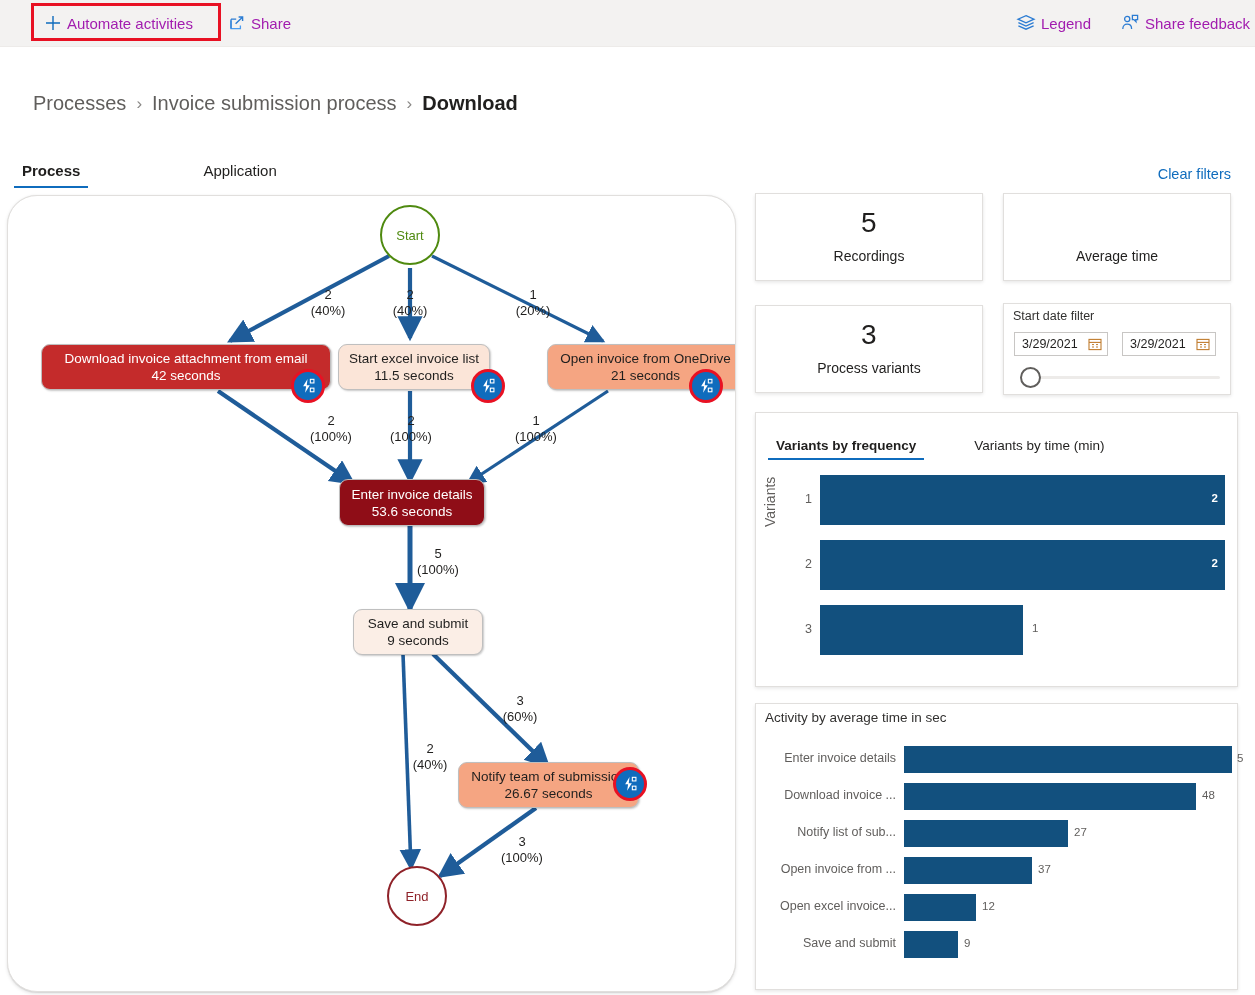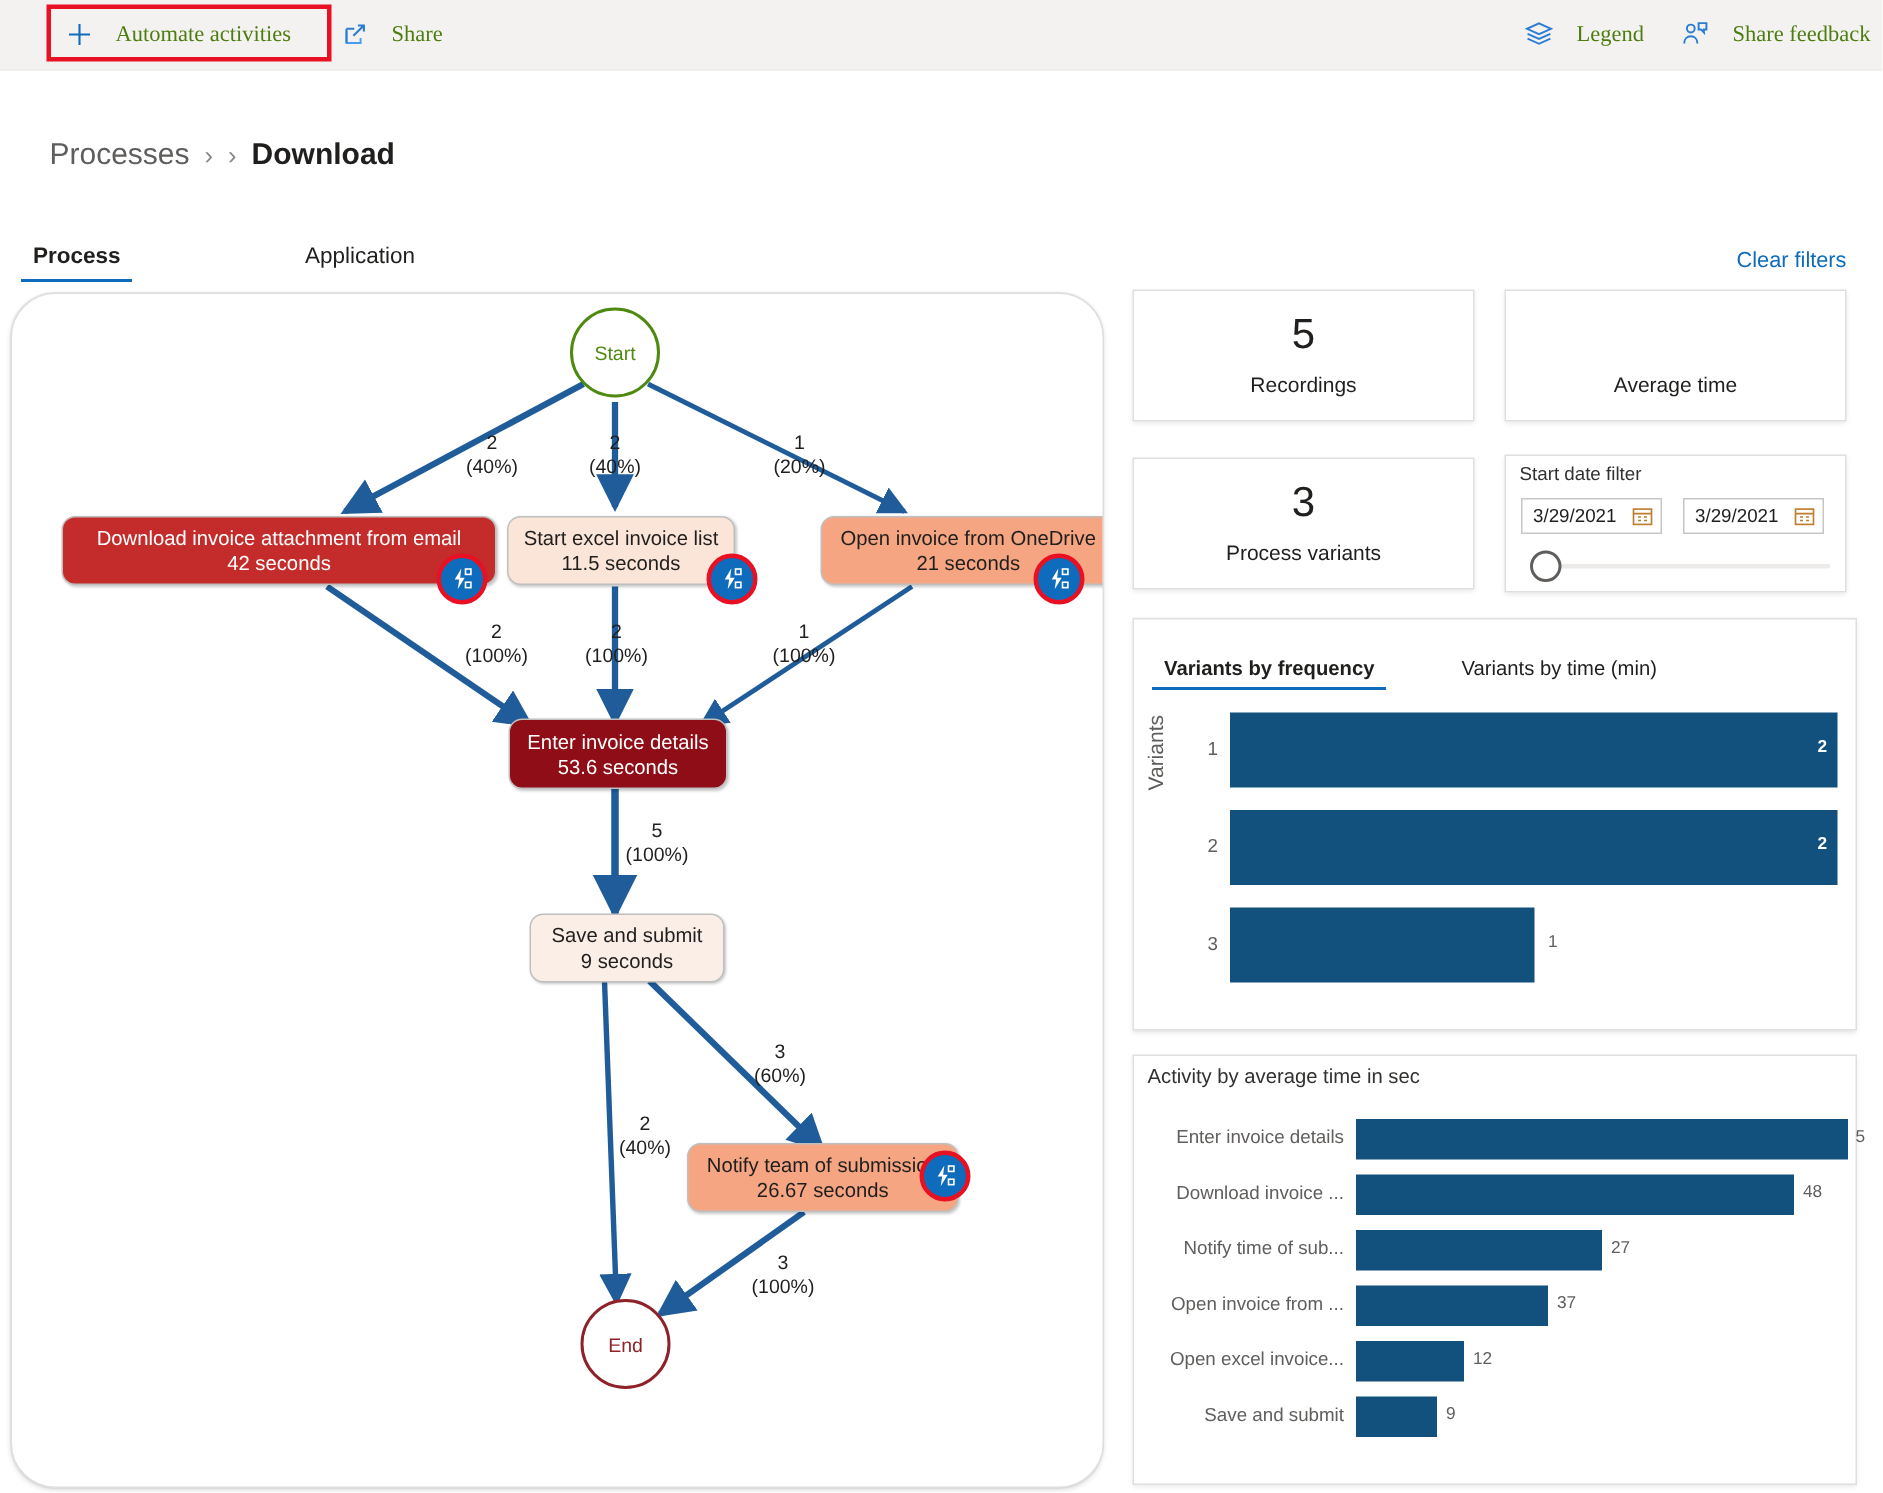--- a/index.html
+++ b/index.html
@@ -9,22 +9,22 @@
     font-family:"Liberation Sans", sans-serif;
     color:#201f1e;
   }
 
   
   #commandbar{
     position:absolute;left:0;top:0;width:1255px;height:46px;
     background:#f3f2f1;border-bottom:1px solid #edebe9;
   }
   .cmd-item{
-    position:absolute;display:flex;align-items:center;gap:15px;
-    height:30px;font-size:15px;color:#4d7c0f;cursor:pointer;white-space:nowrap;font-family:Liberation Serif, serif;
+    position:absolute;display:flex;align-items:center;gap:5px;
+    height:30px;font-size:15px;color:#a21caf;cursor:pointer;white-space:nowrap;
   }
   .cmd-ico{display:flex;align-items:center;justify-content:center;color:#0f6cbd;}
   #highlight-box{
     position:absolute;left:31px;top:3px;width:190px;height:38px;
     border:3px solid #e81123;box-sizing:border-box;pointer-events:none;
   }
   #cmd-automate{left:44px;top:8px;}
   #cmd-share{left:228px;top:8px;}
   #cmd-legend{left:1016px;top:8px;}
   #cmd-feedback{left:1120px;top:8px;}
@@ -184,20 +184,21 @@
     </span>
     <span>Share feedback</span>
   </div>
 
   <div id="highlight-box"></div>
 </div>
 
 <div id="breadcrumb">
   <span class="crumb">Processes</span>
   <span class="sep">›</span>
+  <span class="crumb">Invoice submission process</span>
   <span class="sep">›</span>
   <span class="crumb current">Download</span>
 </div>
 
 <div id="tabs">
   <div class="tab active">Process</div>
   <div class="tab" id="tab-application">Application</div>
 </div>
 
 <div id="clear-filters">Clear filters</div>
@@ -428,21 +429,21 @@
     <span class="abar-val" style="left:481px;">5</span>
   </div>
 
   <div class="abar-row" style="top:79px;">
     <div class="abar-label">Download invoice ...</div>
     <div class="abar" style="width:292px;"></div>
     <span class="abar-val" style="left:446px;">48</span>
   </div>
 
   <div class="abar-row" style="top:116px;">
-    <div class="abar-label">Notify time of sub...</div>
+    <div class="abar-label">Notify list of sub...</div>
     <div class="abar" style="width:164px;"></div>
     <span class="abar-val" style="left:318px;">27</span>
   </div>
 
   <div class="abar-row" style="top:153px;">
     <div class="abar-label">Open invoice from ...</div>
     <div class="abar" style="width:128px;"></div>
     <span class="abar-val" style="left:282px;">37</span>
   </div>
 

